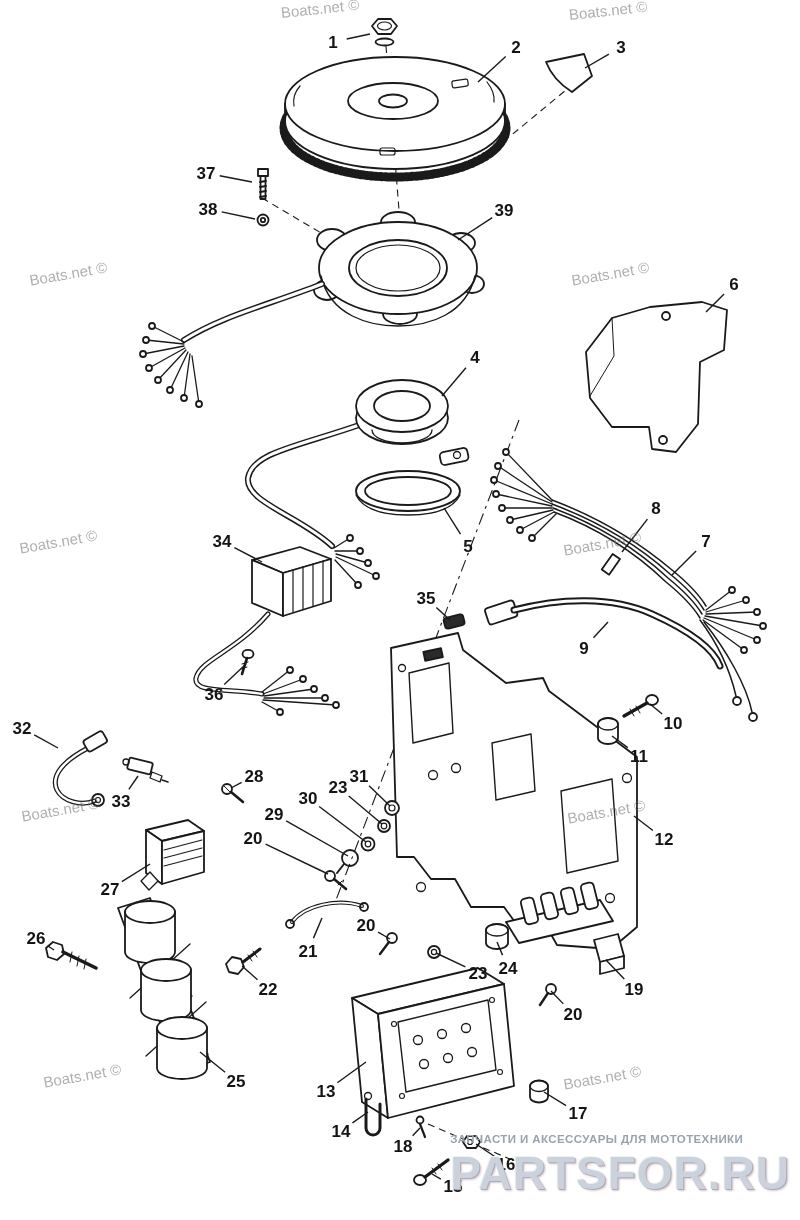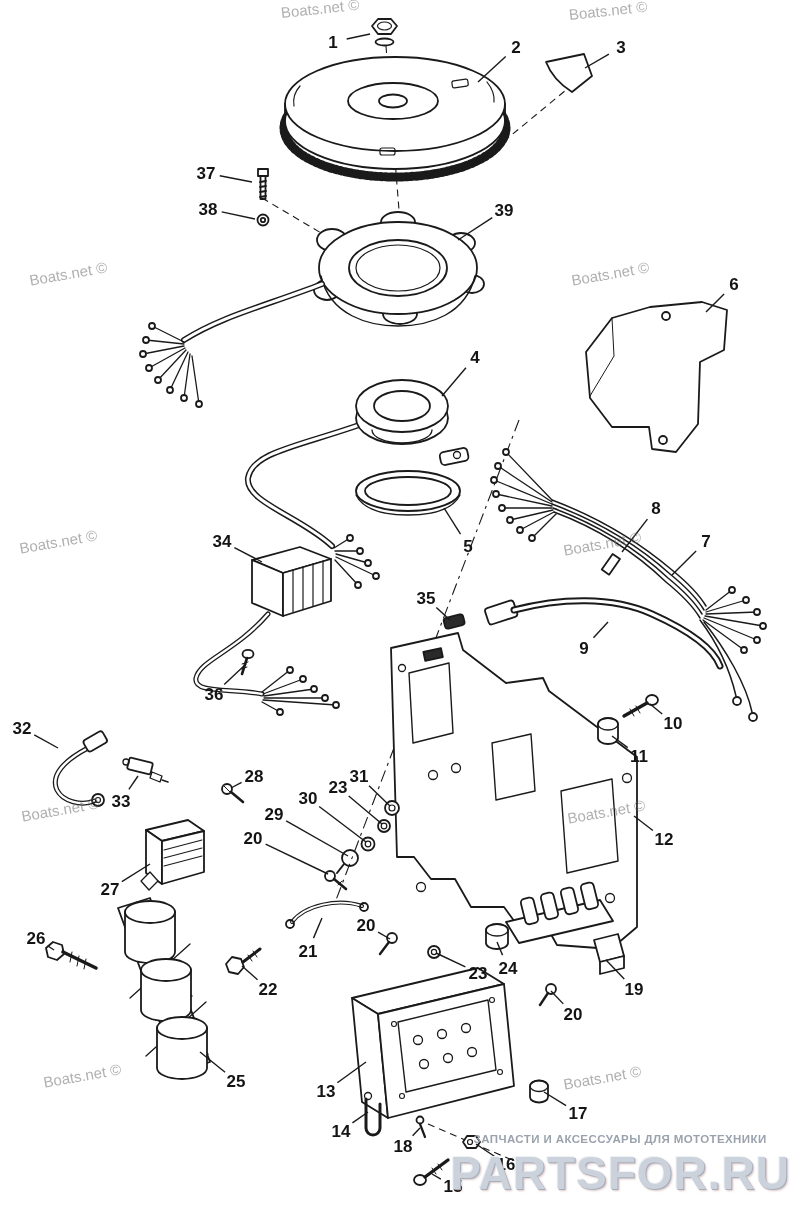--- a/index.html
+++ b/index.html
@@ -3,21 +3,21 @@
 <meta charset="utf-8">
 <style>
   html,body{margin:0;padding:0;background:#fff;}
   .stage{position:relative;width:800px;height:1220px;background:#fff;overflow:hidden;
          font-family:"Liberation Sans",sans-serif;}
   #diagram-svg{position:absolute;left:0;top:0;}
   #diagram-svg text.callout-num{font-family:"Liberation Sans",sans-serif;font-weight:bold;
          font-size:17px;fill:#141414;}
   .watermark{position:absolute;font-size:15px;color:rgba(110,110,110,.55);white-space:nowrap;
          transform-origin:left top;pointer-events:none;}
-  .footer{position:absolute;right:10px;bottom:24px;text-align:center;}
+  .footer{position:absolute;right:10px;bottom:24px;text-align:left;}
   .tagline{font-size:11.5px;font-weight:bold;color:#9aa3ad;letter-spacing:.4px;}
   .brand{font-size:46px;font-weight:bold;color:#ccd2db;letter-spacing:1px;line-height:1;
          margin-top:5px;
          text-shadow:1px 1px 0 #a7aeba,-1px -1px 0 #eef1f5,2px 2px 2px rgba(120,40,40,.25);}
 </style>
 </head>
 <body>
 
 <div class="stage">
 

